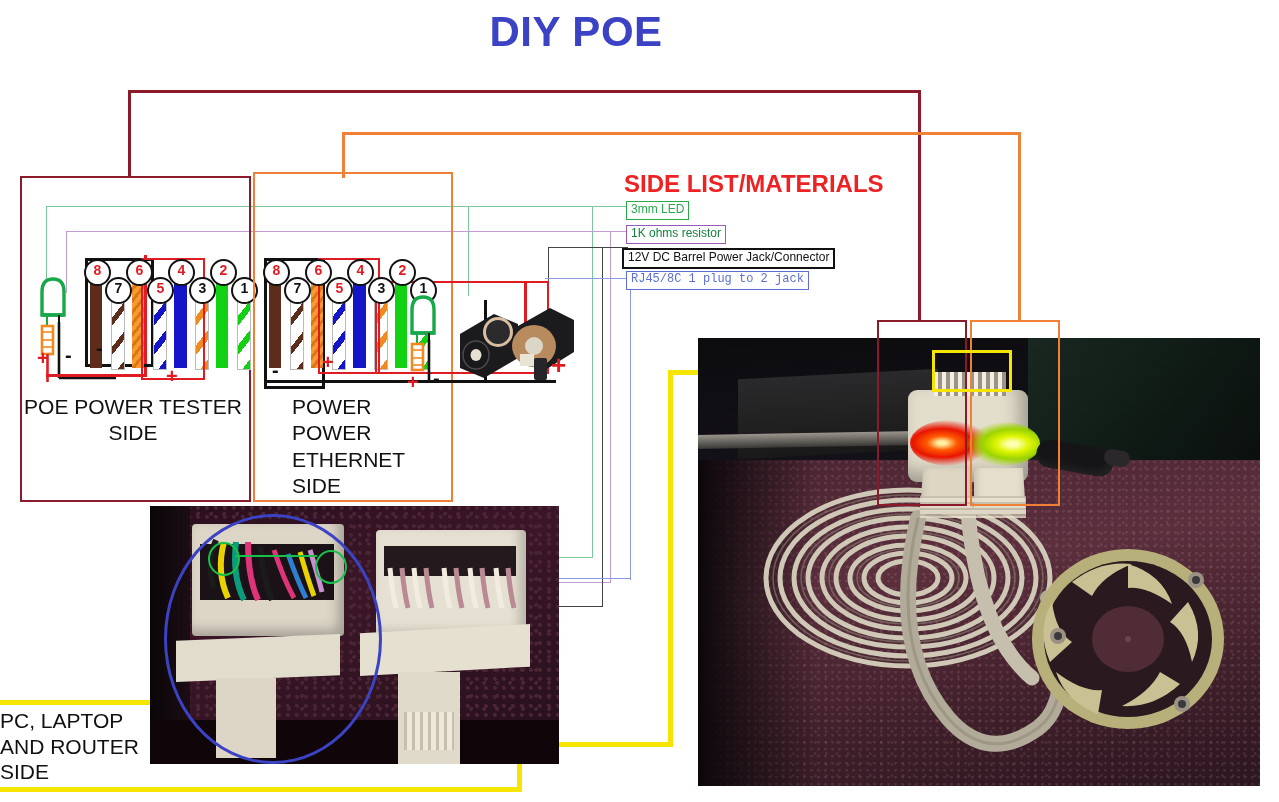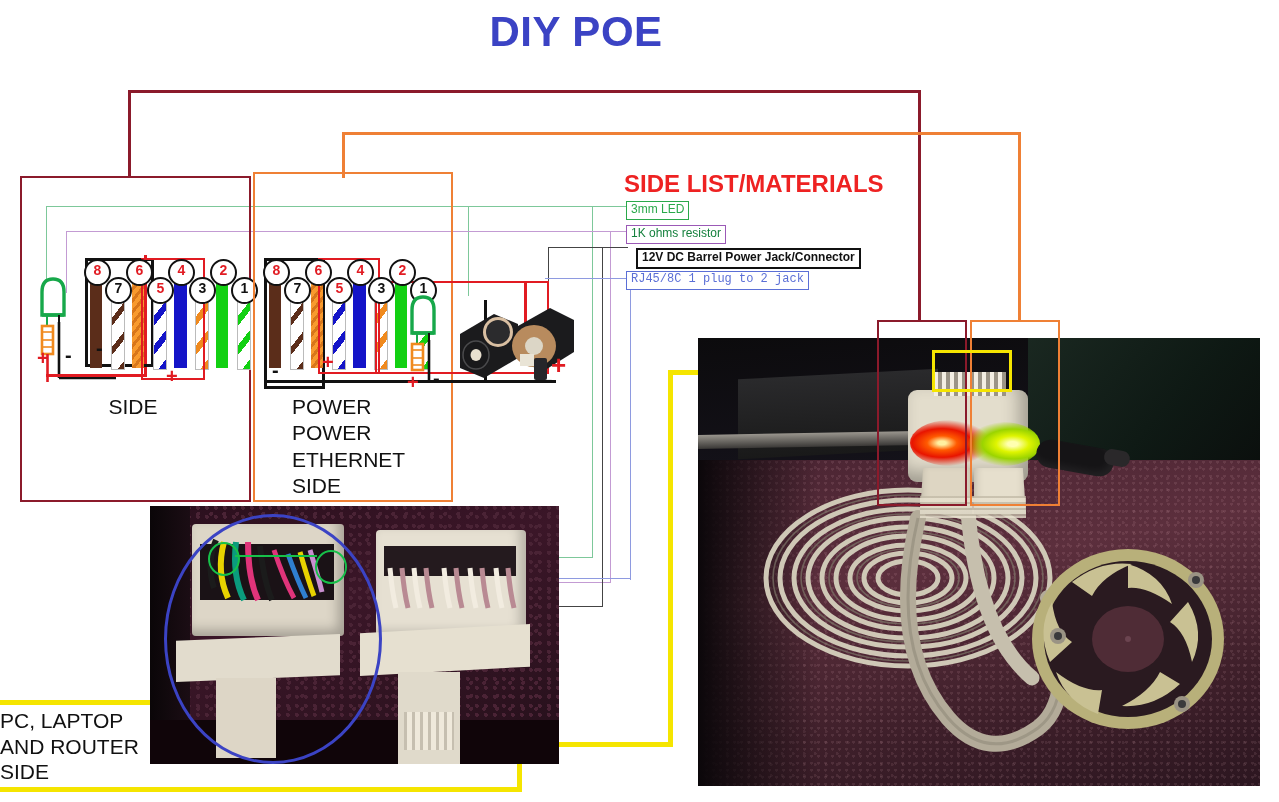--- a/index.html
+++ b/index.html
@@ -78,21 +78,21 @@
 <div class="abs" id="parts-title">SIDE LIST/MATERIALS</div>
 
 <div class="abs" style="left:626px;top:201px;border:1.6px solid #2aa84a;">
   <div class="part-chip" style="color:#2aa84a;">3mm LED</div>
 </div>
 
 <div class="abs" style="left:626px;top:225px;border:1.6px solid #9b59b6;">
   <div class="part-chip" style="color:#15803d;">1K ohms resistor</div>
 </div>
 
-<div class="abs" style="left:636px;top:248px;border:2.2px solid #111;font-weight:bold;">
+<div class="abs" style="left:622px;top:248px;border:2.2px solid #111;">
   <div class="part-chip" style="color:#111;">12V DC Barrel Power Jack/Connector</div>
 </div>
 
 <div class="abs" style="left:626px;top:271px;border:1.6px solid #5b6fd6;">
   <div class="part-chip" style="color:#5b6fd6;font-family:Liberation Mono, monospace;">RJ45/8C 1 plug to 2 jack</div>
 </div>
 
 <div class="panel abs" style="left:20px;top:176px;width:227px;height:322px;border-width:2.5px;border-color:#8b1a2b;"></div>
 
 <svg class="abs" style="left:30px;top:270px;" width="90" height="130" viewBox="0 0 90 130">
@@ -154,20 +154,21 @@
 <div class="num red abs" style="left:84px;top:259px;">8</div>
 <div class="num abs" style="left:105px;top:277px;">7</div>
 <div class="num red abs" style="left:126px;top:259px;">6</div>
 <div class="num red abs" style="left:147px;top:277px;">5</div>
 <div class="num red abs" style="left:168px;top:259px;">4</div>
 <div class="num abs" style="left:189px;top:277px;">3</div>
 <div class="num red abs" style="left:210px;top:259px;">2</div>
 <div class="num abs" style="left:231px;top:277px;">1</div>
 
 <div class="caption ctr abs" style="left:22px;top:394px;width:222px;">
+  <div>POE POWER TESTER</div>
   <div>SIDE</div>
 </div>
 
 <div class="panel abs" style="left:253px;top:172px;width:196px;height:326px;border-width:2.5px;border-color:#ef8035;"></div>
 
 <div class="box" style="left:264px;top:258px;width:55px;height:125px;border:3px solid #111;"></div>
 <div class="wire" style="left:264px;top:380px;width:292px;height:3px;background:#111;"></div>
 <div class="wire" style="left:484px;top:300px;width:3px;height:82px;background:#111;"></div>
 
 <div class="pinset" style="left:264px;top:263px;width:150px;height:110px;">

